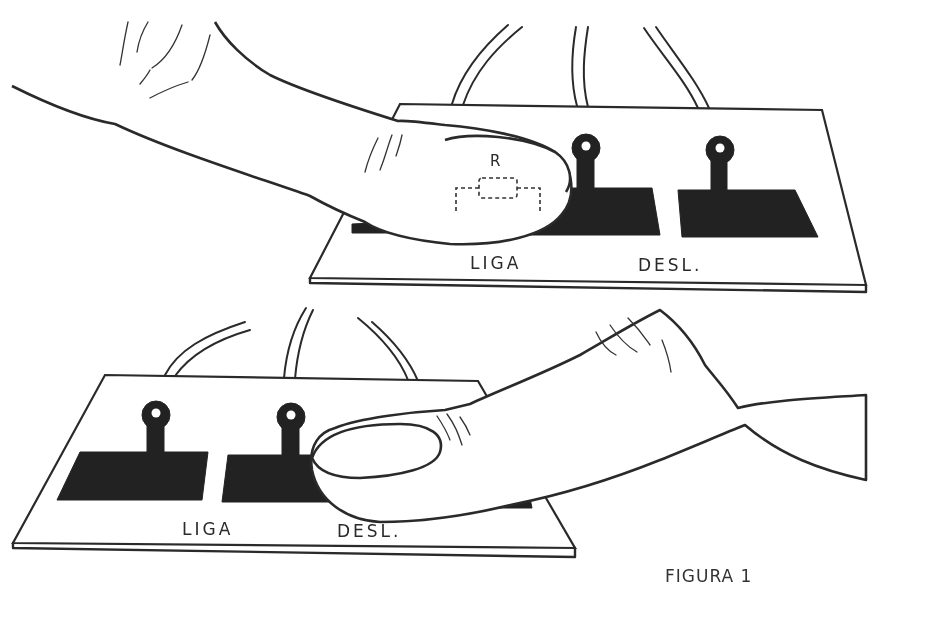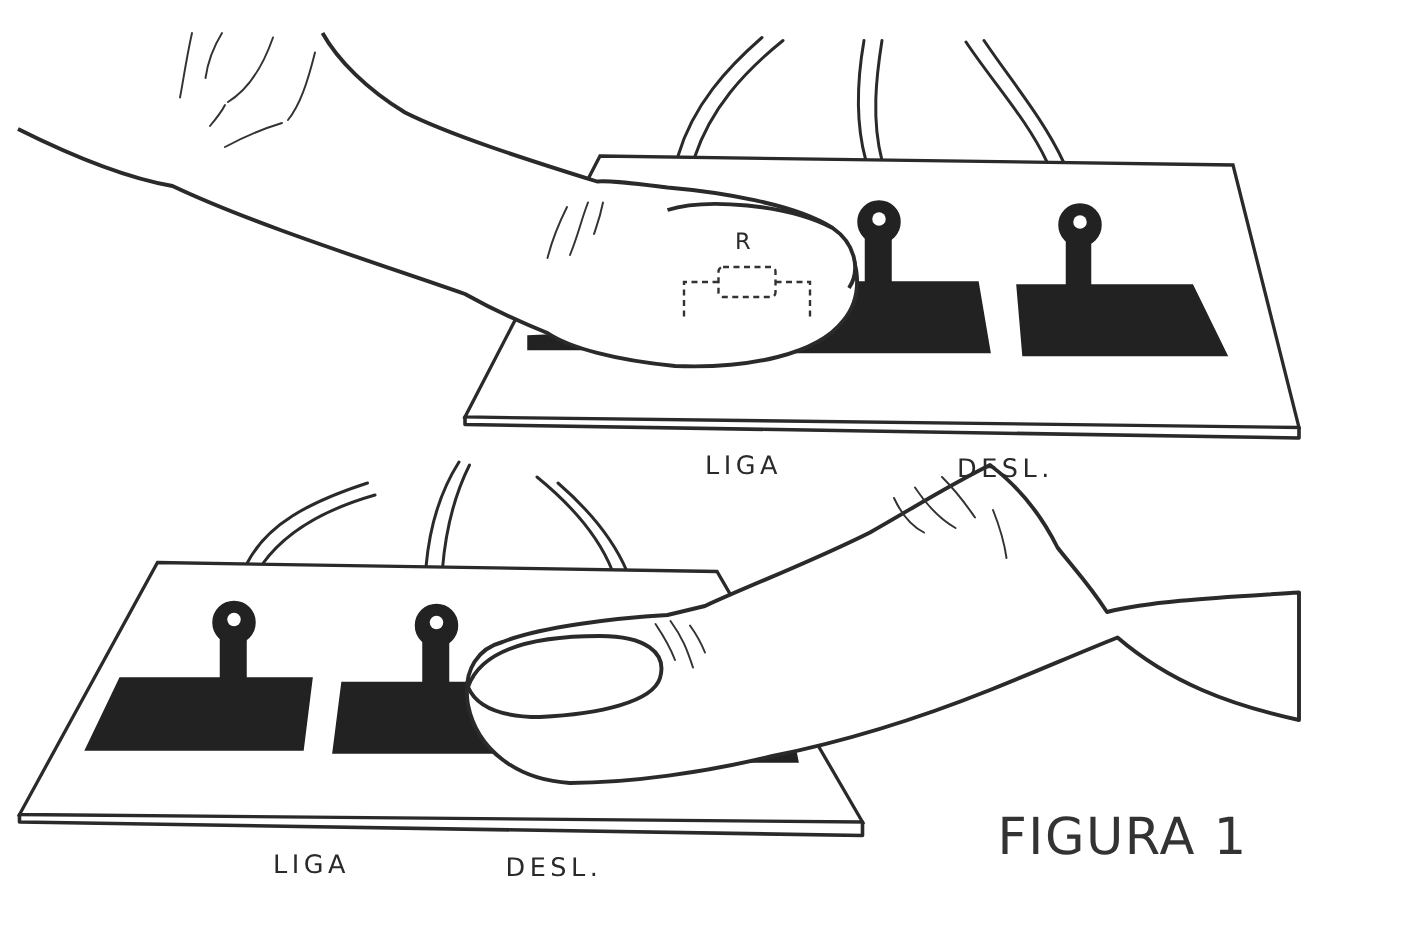--- a/index.html
+++ b/index.html
@@ -3,22 +3,22 @@
   <meta charset="utf-8">
   <style>
     html, body { margin: 0; padding: 0; background: #ffffff; }
     body { width: 942px; height: 622px; overflow: hidden; position: relative; font-family: "DejaVu Sans", sans-serif; }
     #figure { position: absolute; left: 0; top: 0; width: 942px; height: 622px; }
     .ink { stroke: #2a2a2a; fill: none; stroke-linecap: round; stroke-linejoin: round; }
     .plate { fill: #222222; stroke: #222222; }
     .board { fill: #ffffff; stroke: #2a2a2a; stroke-width: 2.2; }
     .skin { fill: #ffffff; stroke: #2a2a2a; stroke-width: 2.6; stroke-linejoin: round; }
     .fine { stroke: #333; stroke-width: 1.3; fill: none; stroke-linecap: round; }
-    .label { position: absolute; font-family: "DejaVu Sans", sans-serif; color: #2a2a2a; letter-spacing: 3px; font-size: 17px; margin-top: 48px; }
-    .caption { position: absolute; font-family: "DejaVu Sans", sans-serif; color: #333; font-size: 34px; letter-spacing: 1px; }
+    .label { position: absolute; font-family: "DejaVu Sans", sans-serif; color: #2a2a2a; letter-spacing: 3px; font-size: 17px; }
+    .caption { position: absolute; font-family: "DejaVu Sans", sans-serif; color: #333; font-size: 17px; letter-spacing: 1px; margin-top: 28px; }
     .r-label { position: absolute; font-family: "DejaVu Sans", sans-serif; color: #2a2a2a; font-size: 15px; }
   </style>
 </head>
 <body>
 
 <svg id="figure" viewBox="0 0 942 622" xmlns="http://www.w3.org/2000/svg">
 
   <g>
 
     <g>

